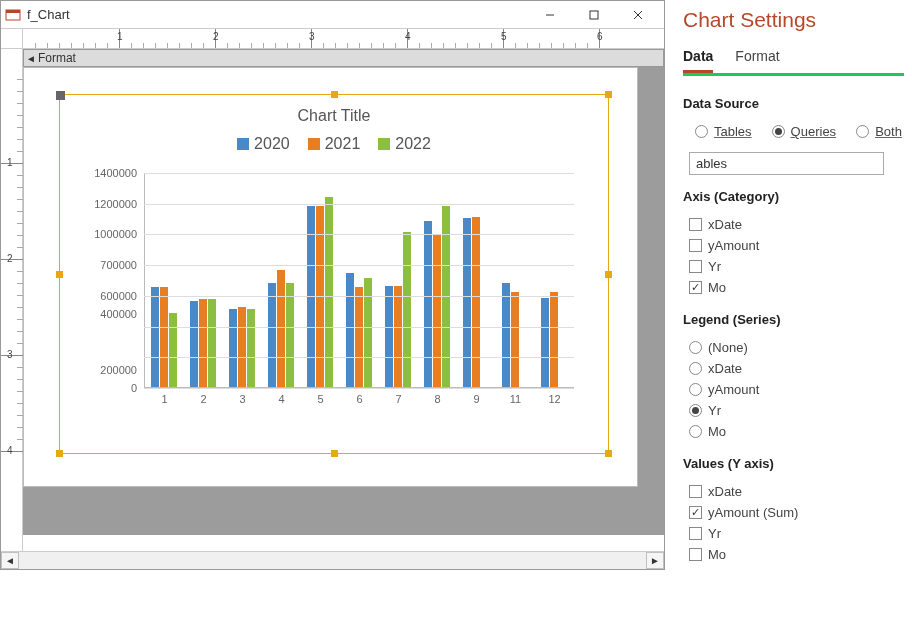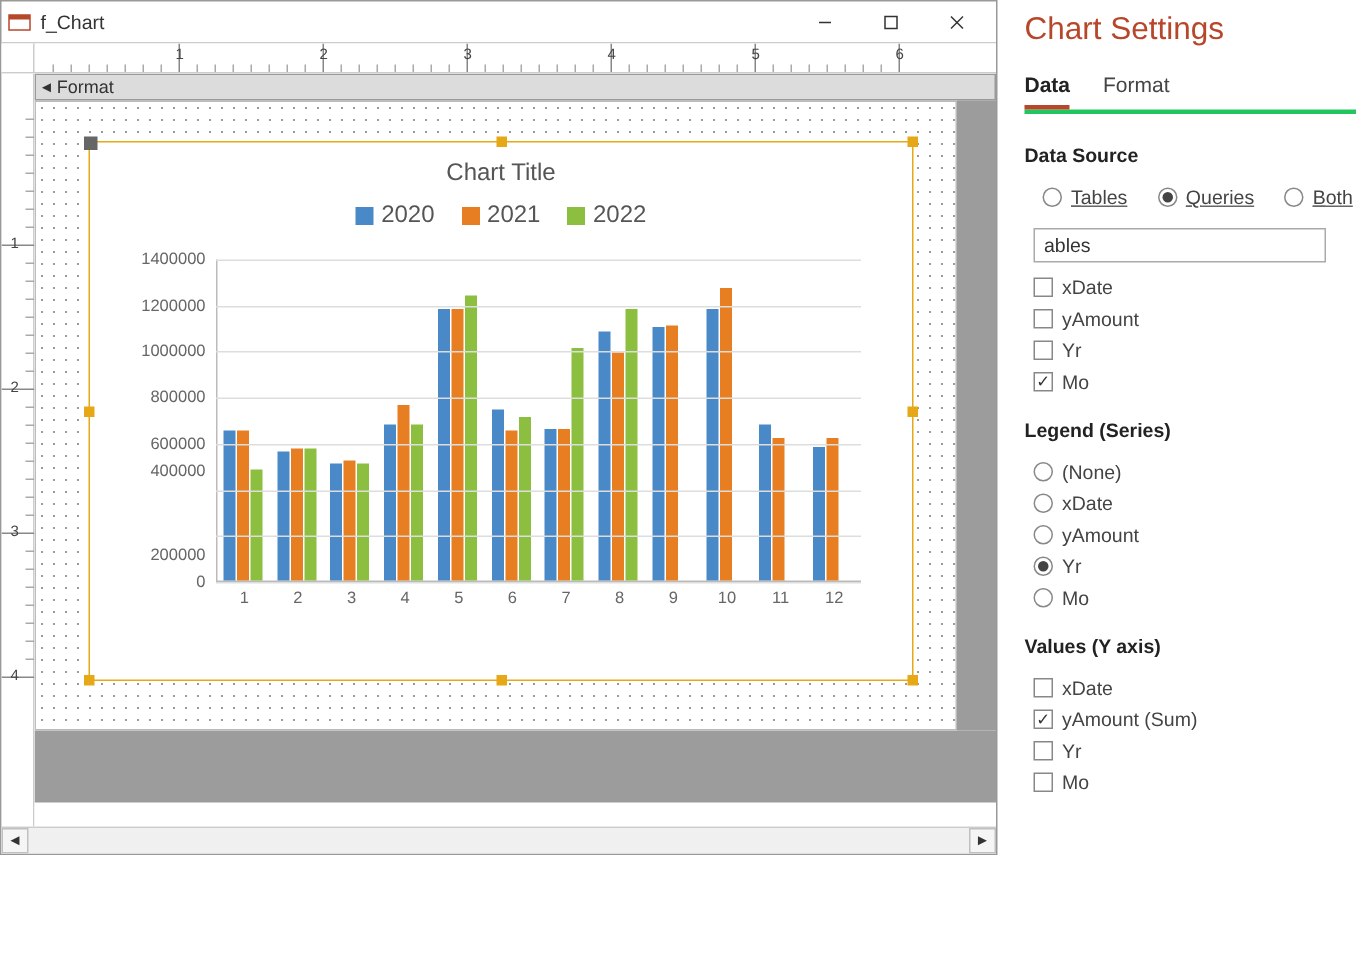--- a/index.html
+++ b/index.html
@@ -284,26 +284,20 @@
                       <div class="bar" style="height: 181.214px; background: rgb(140, 191, 63);"></div>
                       <div class="xlab">8</div>
                     </div>
                     <div class="group">
                       <div class="bar" style="height: 168.929px; background: rgb(74, 137, 200);"></div>
                       <div class="bar" style="height: 170.464px; background: rgb(231, 126, 34);"></div>
                       <div class="bar" style="height: 0px;"></div>
                       <div class="xlab">9</div>
                     </div>
                     <div class="group">
-                      <div class="bar" style="height: 181.214px; background: rgb(74, 137, 200);"></div>
-                      <div class="bar" style="height: 195.036px; background: rgb(231, 126, 34);"></div>
-                      <div class="bar" style="height: 0px;"></div>
-                      <div class="xlab">10</div>
-                    </div>
-                    <div class="group">
                       <div class="bar" style="height: 104.429px; background: rgb(74, 137, 200);"></div>
                       <div class="bar" style="height: 95.2143px; background: rgb(231, 126, 34);"></div>
                       <div class="bar" style="height: 0px;"></div>
                       <div class="xlab">11</div>
                     </div>
                     <div class="group">
                       <div class="bar" style="height: 89.0714px; background: rgb(74, 137, 200);"></div>
                       <div class="bar" style="height: 95.2143px; background: rgb(231, 126, 34);"></div>
                       <div class="bar" style="height: 0px;"></div>
                       <div class="xlab">12</div>
@@ -311,21 +305,21 @@
                   </div>
               <div class="grid" style="top: 225px;"></div>
                   <div class="ylab" style="top: 225px;">0</div>
                   <div class="grid" style="top: 194.286px;"></div>
                   <div class="ylab" style="top: 207px;">200000</div>
                   <div class="grid" style="top: 163.571px;"></div>
                   <div class="ylab" style="top: 151px;">400000</div>
                   <div class="grid" style="top: 132.857px;"></div>
                   <div class="ylab" style="top: 132.857px;">600000</div>
                   <div class="grid" style="top: 102.143px;"></div>
-                  <div class="ylab" style="top: 102.143px;">800000</div>
+                  <div class="ylab" style="top: 102.143px;">700000</div>
                   <div class="grid" style="top: 71.4286px;"></div>
                   <div class="ylab" style="top: 71.4286px;">1000000</div>
                   <div class="grid" style="top: 40.7143px;"></div>
                   <div class="ylab" style="top: 40.7143px;">1200000</div>
                   <div class="grid" style="top: 10px;"></div>
                   <div class="ylab" style="top: 10px;">1400000</div>
                 </div>
             </div>
           </div>
         </div>
@@ -358,20 +352,21 @@
         <span class="r"></span>
         <span><span class="underline"><span class="underline">Q</span>ueries</span></span>
       </div>
     <div class="radio">
         <span class="r"></span>
         <span><span class="underline"><span class="underline">B</span>oth</span></span>
       </div>
   </div>
   <div class="ds-input">ables</div>
 
+  <div class="section-label">Axis (Category)</div>
   <div id="axis-fields">
       <div class="check">
         <span class="c"></span>
         <span>xDate</span>
       </div>
       <div class="check">
         <span class="c"></span>
         <span>yAmount</span>
       </div>
       <div class="check">

